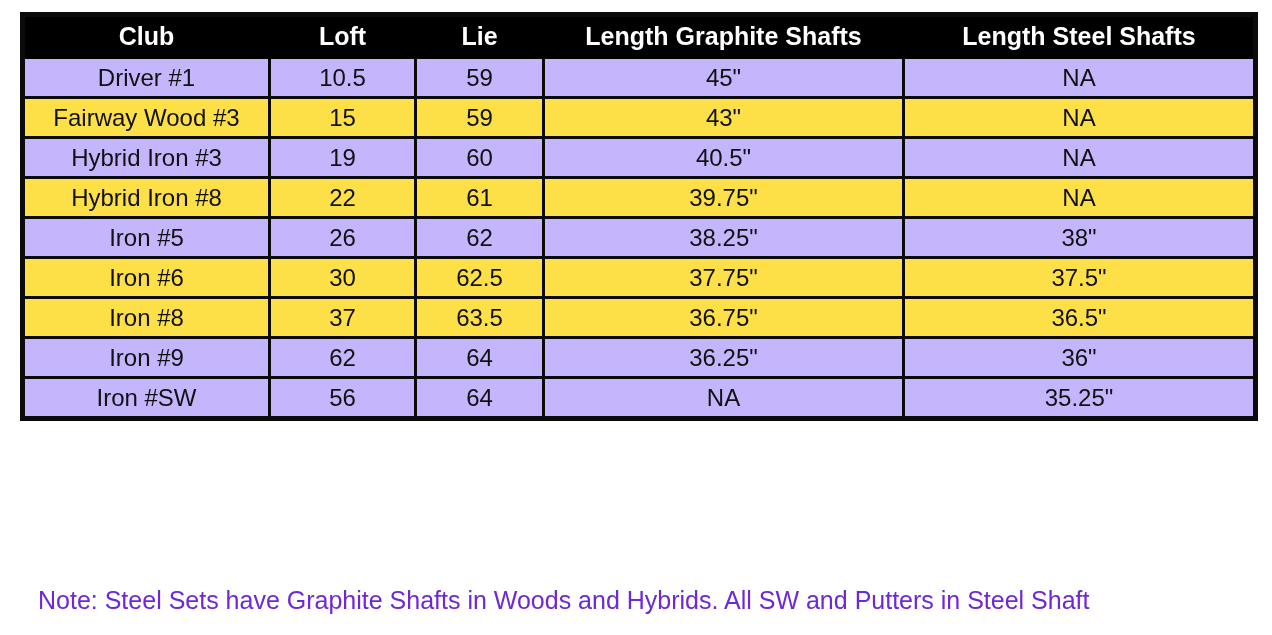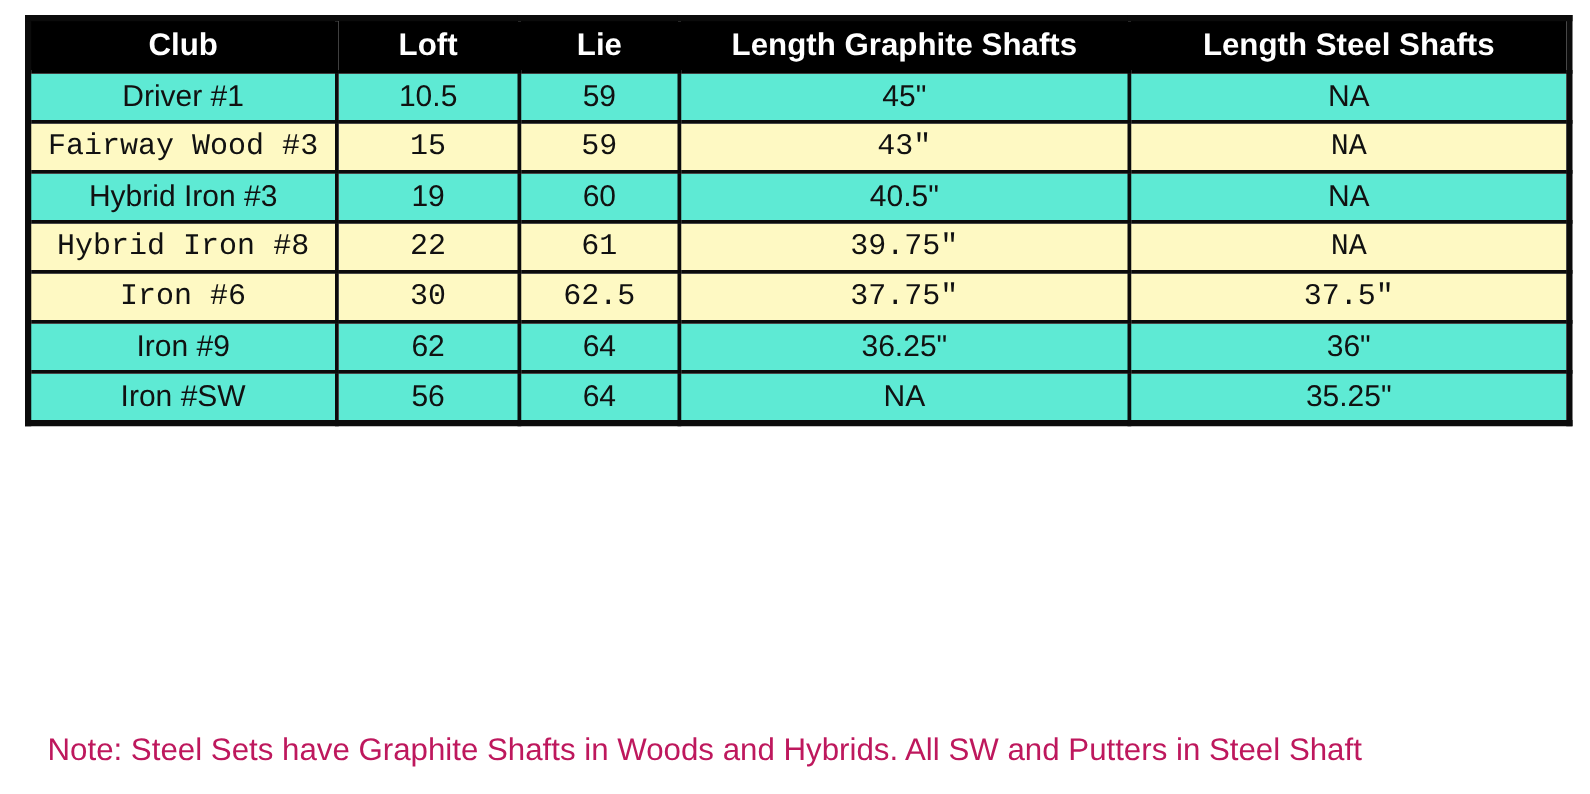--- a/index.html
+++ b/index.html
@@ -41,28 +41,28 @@
     white-space: nowrap;
   }
   table.spec-table th {
     background: #000000;
     color: #ffffff;
     font-weight: bold;
     font-size: 25px;
     height: 39px;
     border-color: #000000;
   }
-  tr.row-dark td  { background: #5eead4; }
-  tr.row-light td { background: #fef9c3; font-family: Liberation Mono, monospace; }
+  tr.row-dark td  { background: #c4b5fd; }
+  tr.row-light td { background: #fde047; }
   .note {
     position: absolute;
     left: 38px;
     top: 586px;
     font-size: 25px;
-    color: #be185d;
+    color: #6d28d9;
     white-space: nowrap;
     text-align: center;
   }
 </style>
 </head>
 <body>
 
 <div class="page">
 
   <table class="spec-table">
@@ -104,26 +104,40 @@
         <td>40.5"</td>
         <td>NA</td>
       </tr>
       <tr class="row-light">
         <td>Hybrid Iron #8</td>
         <td>22</td>
         <td>61</td>
         <td>39.75"</td>
         <td>NA</td>
       </tr>
+      <tr class="row-dark">
+        <td>Iron #5</td>
+        <td>26</td>
+        <td>62</td>
+        <td>38.25"</td>
+        <td>38"</td>
+      </tr>
       <tr class="row-light">
         <td>Iron #6</td>
         <td>30</td>
         <td>62.5</td>
         <td>37.75"</td>
         <td>37.5"</td>
+      </tr>
+      <tr class="row-light">
+        <td>Iron #8</td>
+        <td>37</td>
+        <td>63.5</td>
+        <td>36.75"</td>
+        <td>36.5"</td>
       </tr>
       <tr class="row-dark">
         <td>Iron #9</td>
         <td>62</td>
         <td>64</td>
         <td>36.25"</td>
         <td>36"</td>
       </tr>
       <tr class="row-dark">
         <td>Iron #SW</td>

